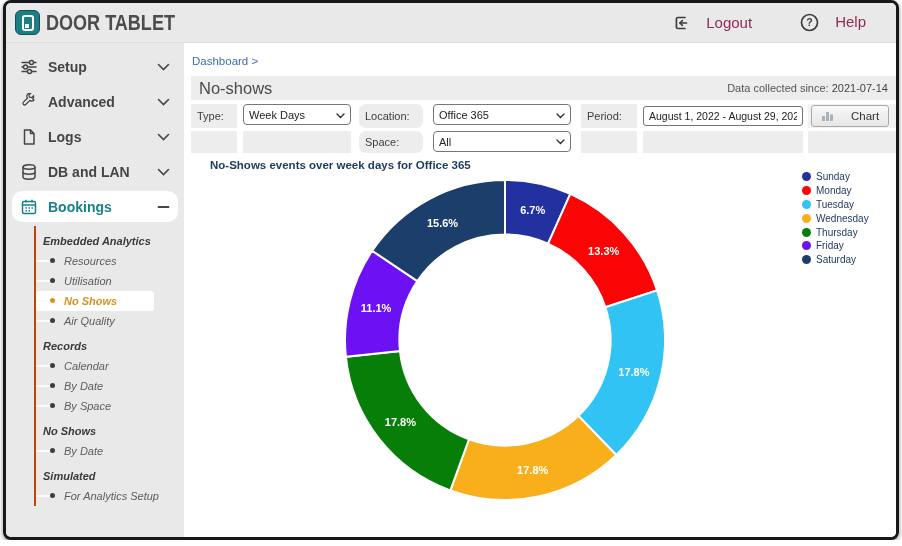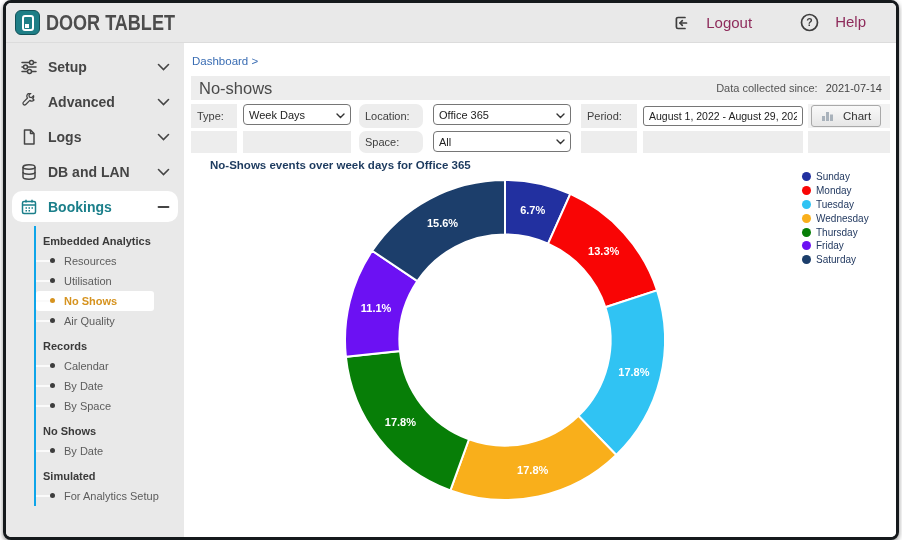--- a/index.html
+++ b/index.html
@@ -17,58 +17,58 @@
              display:flex;align-items:center;justify-content:center;}
   .logo-glyph{width:12px;height:16px;border:2px solid #fff;border-radius:3px;position:relative;}
   .logo-glyph::after{content:"";position:absolute;left:1px;bottom:1px;width:4px;height:4px;background:#fff;}
   .logo-text{font-size:22px;font-weight:bold;color:#4c4c4c;transform:scaleX(.82);transform-origin:left center;white-space:nowrap;letter-spacing:0;}
   .header-right{margin-left:auto;display:flex;align-items:center;gap:48px;padding-right:30px;}
   .header-link{display:flex;align-items:flex-start;gap:16px;color:var(--maroon);font-size:15px;cursor:pointer;}
   .header-link svg{color:#3e3e3e;}
   
   .app-body{flex:1;display:flex;min-height:0;}
   .sidebar{width:178px;flex:none;background:var(--gray-bg);overflow:hidden;}
-  .main{flex:1;background:#fff;padding:0 6px 0 7px;min-width:0;}
+  .main{flex:1;background:#fff;padding:0 0 0 7px;min-width:0;}
   
   .nav{padding-top:6px;}
   .nav-item{display:flex;align-items:center;height:31px;margin:2px 6px 4px 6px;padding:0 8px 0 8px;
             border-radius:4px;color:#454545;font-size:14px;cursor:pointer;font-weight:bold;}
   .nav-item .nav-icon{display:flex;margin-right:10px;}
   .nav-chevron{margin-left:auto;display:flex;color:#454545;}
   .nav-item.active{background:#fff;color:var(--teal);border-radius:10px;}
-  .tree{margin:4px 12px 0 28px;border-left:2px solid #0ea5e9;}
+  .tree{margin:4px 12px 0 28px;border-left:2px solid #c2410c;font-style:italic;}
   .tree-section{font-size:11px;font-weight:bold;color:#3a3a3a;line-height:12px;padding:9px 0 4px 7px;}
   .tree-item{position:relative;height:20px;line-height:20px;padding-left:28px;margin-right:18px;
              font-size:11px;color:#5c5c5c;border-radius:3px;cursor:pointer;white-space:nowrap;}
   .tree-item::before{content:"";position:absolute;left:0;top:9px;width:14px;height:2px;background:#fafafa;}
   .tree-dot{position:absolute;left:14px;top:7px;width:5px;height:5px;border-radius:50%;background:#3d3d3d;}
   .tree-item.active{background:#fff;color:var(--orange);font-weight:bold;}
   .tree-item.active .tree-dot{background:var(--orange);}
   
   .breadcrumb{padding:12px 0 0 1px;font-size:11.5px;color:var(--link);cursor:pointer;display:inline-block;}
   .titlebar{margin-top:7px;display:flex;gap:0;height:24px;}
   .tb-left{width:414px;background:var(--cell);font-size:16.5px;color:#4a4a4a;padding-left:8px;line-height:24px;}
   .tb-right{flex:1;background:var(--cell);font-size:11px;color:#555;text-align:right;padding-right:8px;line-height:24px;}
-  .tb-right .val{margin-left:5px;color:#444;}
+  .tb-right .val{color:#444;}
   .filters{margin-top:4px;}
   .frow{display:flex;height:24px;margin-bottom:3px;}
   .frow.r2{height:22px;}
   .fcell{background:var(--cell);font-size:11px;color:#3e3e3e;display:flex;align-items:center;padding-left:6px;}
   .w-type{width:46px;margin-right:6px;} .w-sel1{width:108px;margin-right:8px;}
   .w-loc{width:64px;margin-right:10px;border-radius:7px;}  .w-sel2{width:138px;margin-right:10px;}
   .w-per{width:56px;margin-right:6px;}  .w-inp{width:160px;margin-right:5px;}
   .w-rest{flex:1;}
   .rest-r1{flex:1;background:#f2f2f2;display:flex;align-items:center;padding-left:3px;}
   .selwrap{position:relative;}
   .sel{width:100%;height:21px;font-size:11px;font-family:inherit;color:#222;background:#fff;
        border:1px solid #767676;border-radius:4px;padding:0 18px 0 5px;appearance:none;-webkit-appearance:none;}
   .sel-chevron{position:absolute;right:6px;top:50%;transform:translateY(-50%);pointer-events:none;display:flex;color:#333;}
   .txt-input{width:100%;height:20px;font-size:10.5px;font-family:inherit;color:#222;background:#fff;
              border:1px solid #767676;border-radius:3px;padding:0 5px;}
-  .chart-btn{display:inline-flex;align-items:center;gap:8px;height:22px;padding:0 9px;
+  .chart-btn{display:inline-flex;align-items:center;gap:16px;height:22px;padding:0 9px;
              background:linear-gradient(#f9f9f9,#e6e6e6);border:1px solid #a9a9a9;border-radius:3px;
              font-size:11.5px;font-family:inherit;color:#333;cursor:pointer;}
   
   .chart-panel{position:relative;height:382px;margin-left:12px;}
   .chart-title{position:absolute;left:7px;top:3px;font-size:11.5px;font-weight:bold;color:#1c3a5e;}
   #donut{position:absolute;left:130px;top:12px;}
   .legend{position:absolute;left:599px;top:14px;}
   .legend-item{display:flex;align-items:center;gap:5px;height:13.8px;font-size:10px;color:#233a61;cursor:pointer;}
   .legend-dot{width:9px;height:9px;border-radius:50%;flex:none;}
 </style>

